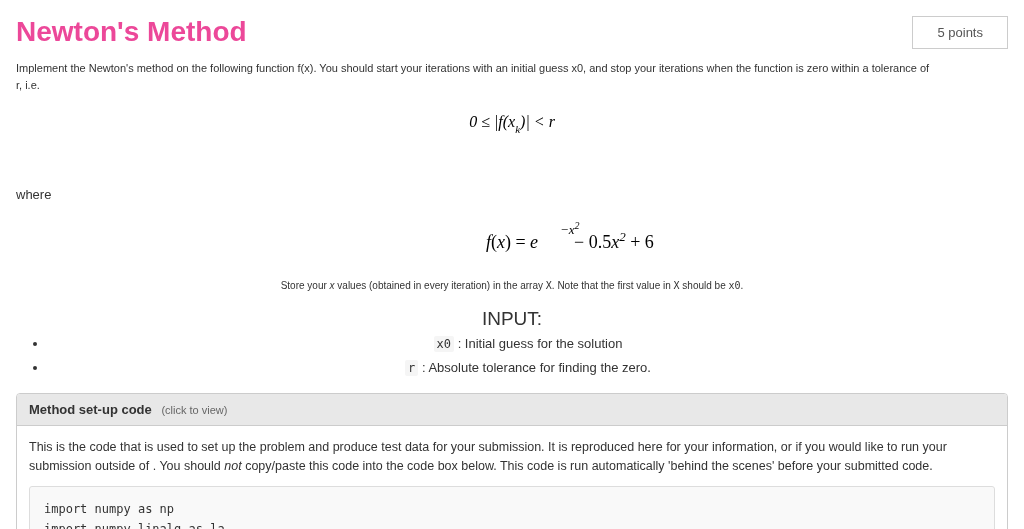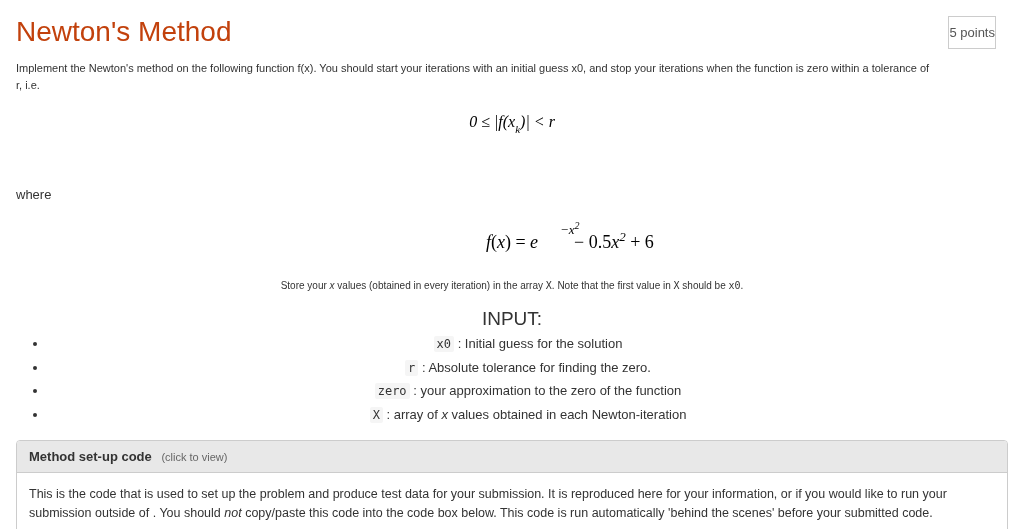--- a/index.html
+++ b/index.html
@@ -11,32 +11,32 @@
       padding: 16px;
       width: 1024px;
       min-height: 529px;
     }
     .page-wrapper {
       position: relative;
     }
     .points-badge {
       position: absolute;
       top: 0;
-      right: 12px;
+      right: 0;
       border: 1px solid #ccc;
-      padding: 8px 0;
+      padding: 8px 24px;
       font-size: 13px;
       color: #555;
       background: #fff;
     }
     h1 {
       font-size: 28px;
-      font-weight: normal;
+      font-weight: bold;
       margin-bottom: 12px;
-      color: #c2410c;
+      color: #ec4899;
     }
     .description {
       font-size: 11px;
       line-height: 1.5;
       margin-bottom: 8px;
       max-width: 920px;
     }
     .formula-block {
       text-align: center;
       margin: 10px 0;
@@ -166,24 +166,20 @@
   <p class="store-text">
     Store your <em>x</em> values (obtained in every iteration) in the array <code>X</code>. Note that the first value in <code>X</code> should be <code>x0</code>.
   </p>
 
   <p class="input-label">INPUT:</p>
   <ul class="bullet-list">
     <li><code>x0</code> : Initial guess for the solution</li>
     <li><code>r</code> : Absolute tolerance for finding the zero.</li>
   </ul>
 
-  <ul class="bullet-list">
-    <li><code>zero</code> : your approximation to the zero of the function</li>
-    <li><code>X</code> : array of <em>x</em> values obtained in each Newton-iteration</li>
-  </ul>
 
   <div class="problem-setup">
     <div class="problem-setup-header">
       <span>Method set-up code</span>
       <span class="click-text">(click to view)</span>
     </div>
     <div class="problem-setup-body">
       <p>
         This is the code that is used to set up the problem and produce test data for your submission. It is reproduced here for your information, or if you would like to run your submission outside of . You should <em>not</em> copy/paste this code into the code box below. This code is run automatically 'behind the scenes' before your submitted code.
       </p>

